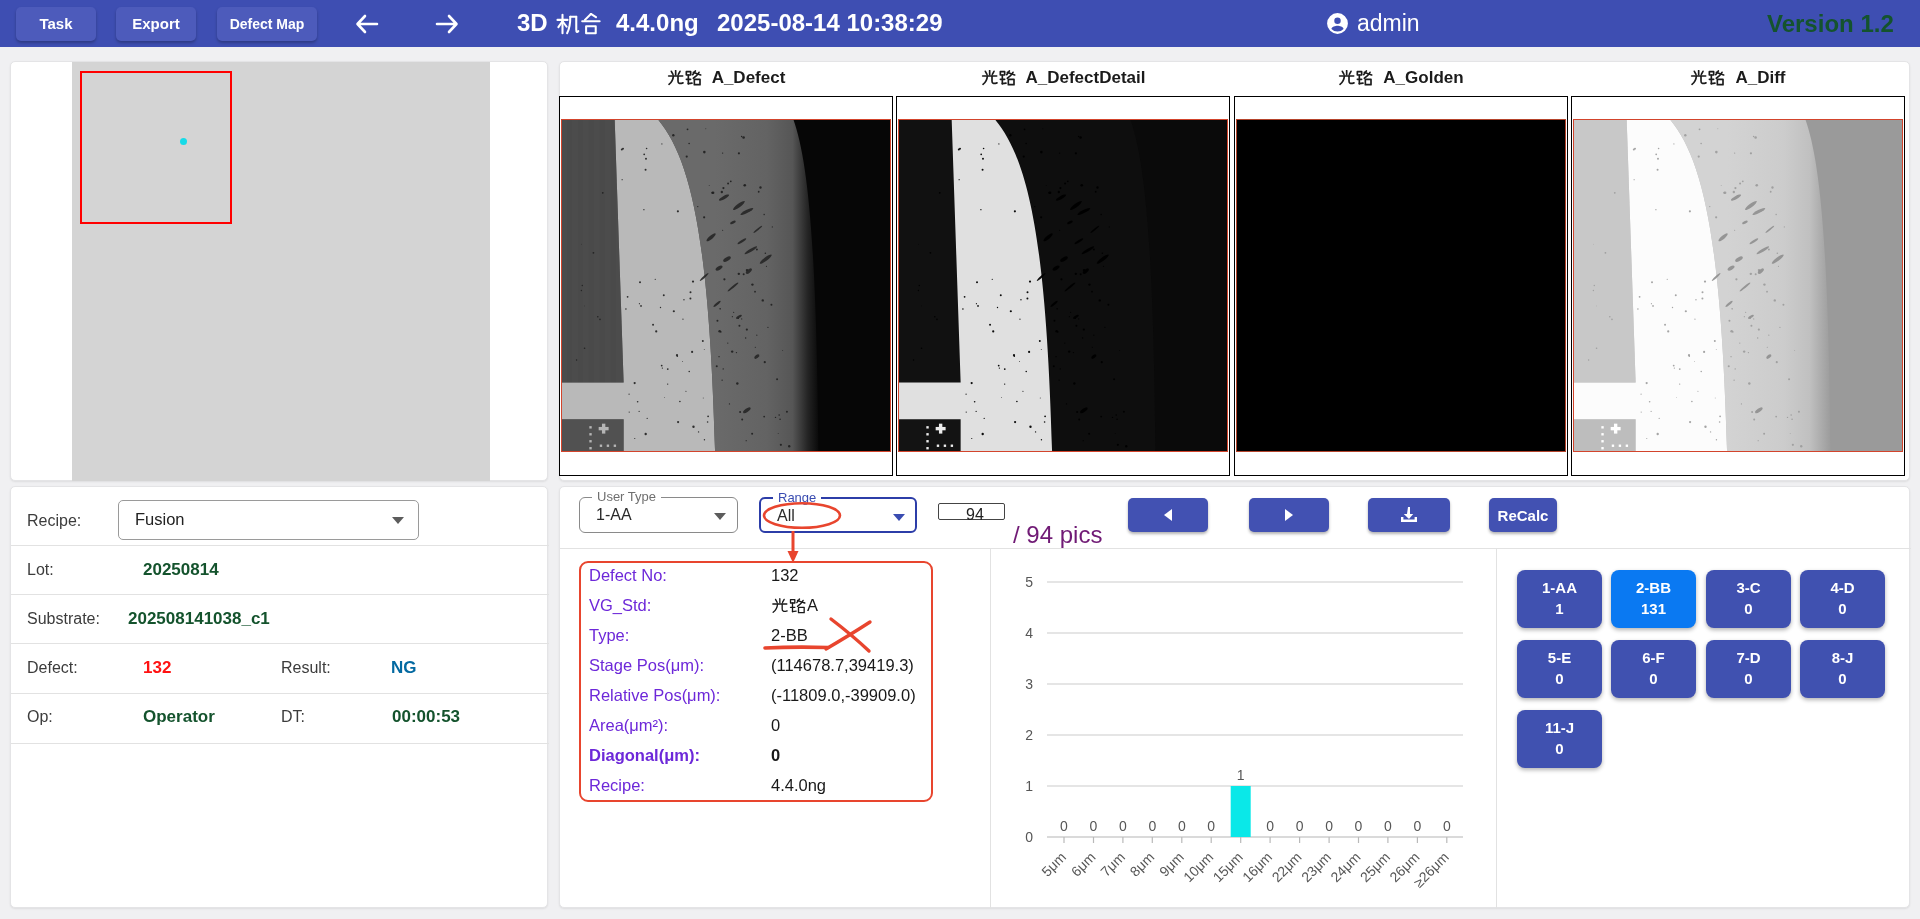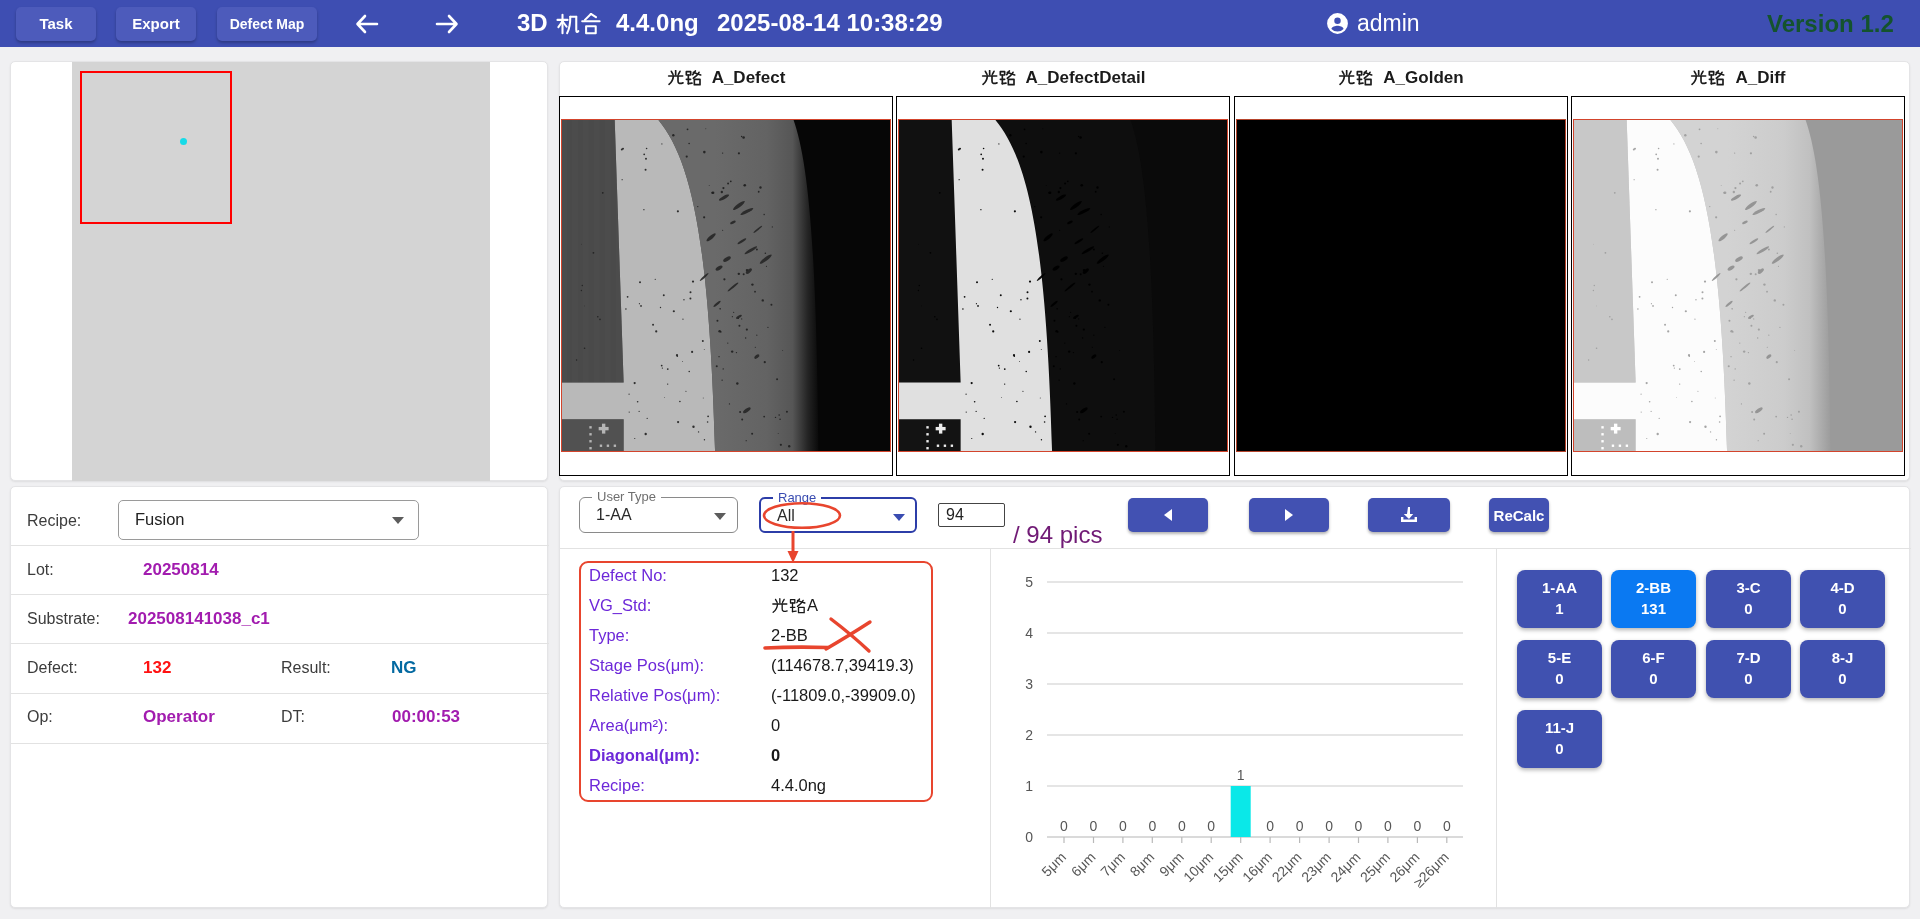--- a/index.html
+++ b/index.html
@@ -9,21 +9,21 @@
   .card { position:absolute; background:#fff; border-radius:5px; border:1px solid #e4e4e6; box-shadow:0 1px 2px rgba(0,0,0,.08); }
   .bar-btn { position:absolute; top:7px; height:34px; background:#4d5bbb; border-radius:5px; color:#fff; font-weight:bold; font-size:15px; text-align:center; line-height:34px; box-shadow:0 2px 3px rgba(0,0,0,.25); }
   .blue-btn { position:absolute; background:#4251b2; border-radius:5px; color:#fff; box-shadow:0 2px 3px rgba(0,0,0,.3); display:flex; align-items:center; justify-content:center; }
   .ptitle { position:absolute; top:67px; width:334px; font-size:17px; font-weight:bold; color:#1b1b1b; display:flex; align-items:center; justify-content:center; gap:10px; }
   .pbox { position:absolute; top:34px; width:334px; height:380px; border:1px solid #000; background:#fff; }
   .pimg { position:absolute; left:1px; top:22px; width:330px; height:333px; border:1px solid #d3442c; }
   .pimg svg { display:block; width:100%; height:100%; }
   .sep-h { position:absolute; height:1px; background:#e2e2e2; }
   .sep-v { position:absolute; width:1px; background:#e2e2e2; }
   .flabel { position:absolute; font-size:16px; color:#3c3c3c; }
-  .fvalue { position:absolute; font-size:17px; font-weight:bold; color:#a21caf; }
+  .fvalue { position:absolute; font-size:17px; font-weight:bold; color:#14532d; }
   .fieldset { position:absolute; height:36px; border:1px solid #8a8a8a; border-radius:6px; }
   .fieldset .legend { position:absolute; top:-9px; left:12px; background:#fff; padding:0 5px; font-size:13px; color:#6f6f6f; }
   .fieldset .val { position:absolute; left:16px; top:8px; font-size:16px; color:#2a2a2a; }
   .caret { position:absolute; width:0; height:0; border-left:6px solid transparent; border-right:6px solid transparent; border-top:7px solid #5c5c5c; top:15px; }
   .rrow-l { position:absolute; left:29px; font-size:16.5px; color:#6d28d9; }
   .rrow-v { position:absolute; left:211px; font-size:16.5px; color:#191919; }
   .cls-btn { position:absolute; width:85px; height:58px; background:#4051b0; border-radius:8px; color:#fff; font-weight:bold; font-size:15px; text-align:center; box-shadow:0 2px 4px rgba(0,0,0,.3); padding-top:7px; line-height:21px; }
 </style>
 </head>
 <body>
@@ -738,40 +738,40 @@
   <div class="fieldset" style="left:19px;top:10px;width:159px;">
     <div class="legend">User Type</div>
     <div class="val">1-AA</div>
     <div class="caret" style="left:134px;"></div>
   </div>
   <div class="fieldset" style="left:199px;top:10px;width:158px;border:2px solid #2c3da8;">
     <div class="legend" style="color:#3a4cb1;">Range</div>
     <div class="val">All</div>
     <div class="caret" style="left:132px;border-top-color:#3a4cb1;"></div>
   </div>
-  <div class="abs" style="left:378px;top:16px;width:67px;height:24px;border:1px solid #444;border-radius:2px;font-size:16px;color:#222;padding:2px 0 0 7px;">94</div>
+  <div class="abs" style="left:378px;top:16px;width:67px;height:17px;border:1px solid #444;border-radius:2px;font-size:16px;color:#222;padding:2px 0 0 7px;text-align:center;">94</div>
   <div class="abs" style="left:453px;top:34px;font-size:24px;color:#701a75;">/ 94 pics</div>
 
   <div class="blue-btn" style="left:568px;top:11px;width:80px;height:34px;">
       <svg width="14" height="14" viewBox="0 0 14 14">
         <path d="M11 1 L3 7 L11 13 Z" fill="#fff"></path>
       </svg>
     </div>
   <div class="blue-btn" style="left:689px;top:11px;width:80px;height:34px;">
       <svg width="14" height="14" viewBox="0 0 14 14">
         <path d="M3 1 L11 7 L3 13 Z" fill="#fff"></path>
       </svg>
     </div>
   <div class="blue-btn" style="left:808px;top:11px;width:82px;height:34px;">
       <svg width="18" height="17" viewBox="0 0 18 17">
         <path d="M8 0 h2 v7 h3.2 L9 12 3.8 7 H7 Z" fill="#fff"></path>
         <path d="M1 10 v5 h16 v-5 h-2.4 v2.6 H3.4 V10 Z" fill="#fff"></path>
       </svg>
     </div>
-  <div class="blue-btn" style="left:929px;top:11px;width:60px;height:34px;font-size:15px;font-weight:bold;">ReCalc</div>
+  <div class="blue-btn" style="left:929px;top:11px;width:68px;height:34px;font-size:15px;font-weight:bold;">ReCalc</div>
 
   <div class="sep-h" style="left:0;top:61px;width:1351px;"></div>
   <div class="sep-v" style="left:430px;top:61px;height:361px;"></div>
   <div class="sep-v" style="left:936px;top:61px;height:361px;"></div>
 
   <svg class="abs" style="left:195px;top:12px;" width="130" height="66" viewBox="0 0 130 66">
     <ellipse cx="47" cy="16.5" rx="38" ry="12.3" fill="none" stroke="#e8452e" stroke-width="2.6"></ellipse>
     <path d="M38 32 L38 56" stroke="#e8452e" stroke-width="3" fill="none"></path>
     <path d="M38 64 L32.5 52 L43.5 52 Z" fill="#e8452e"></path>
   </svg>

